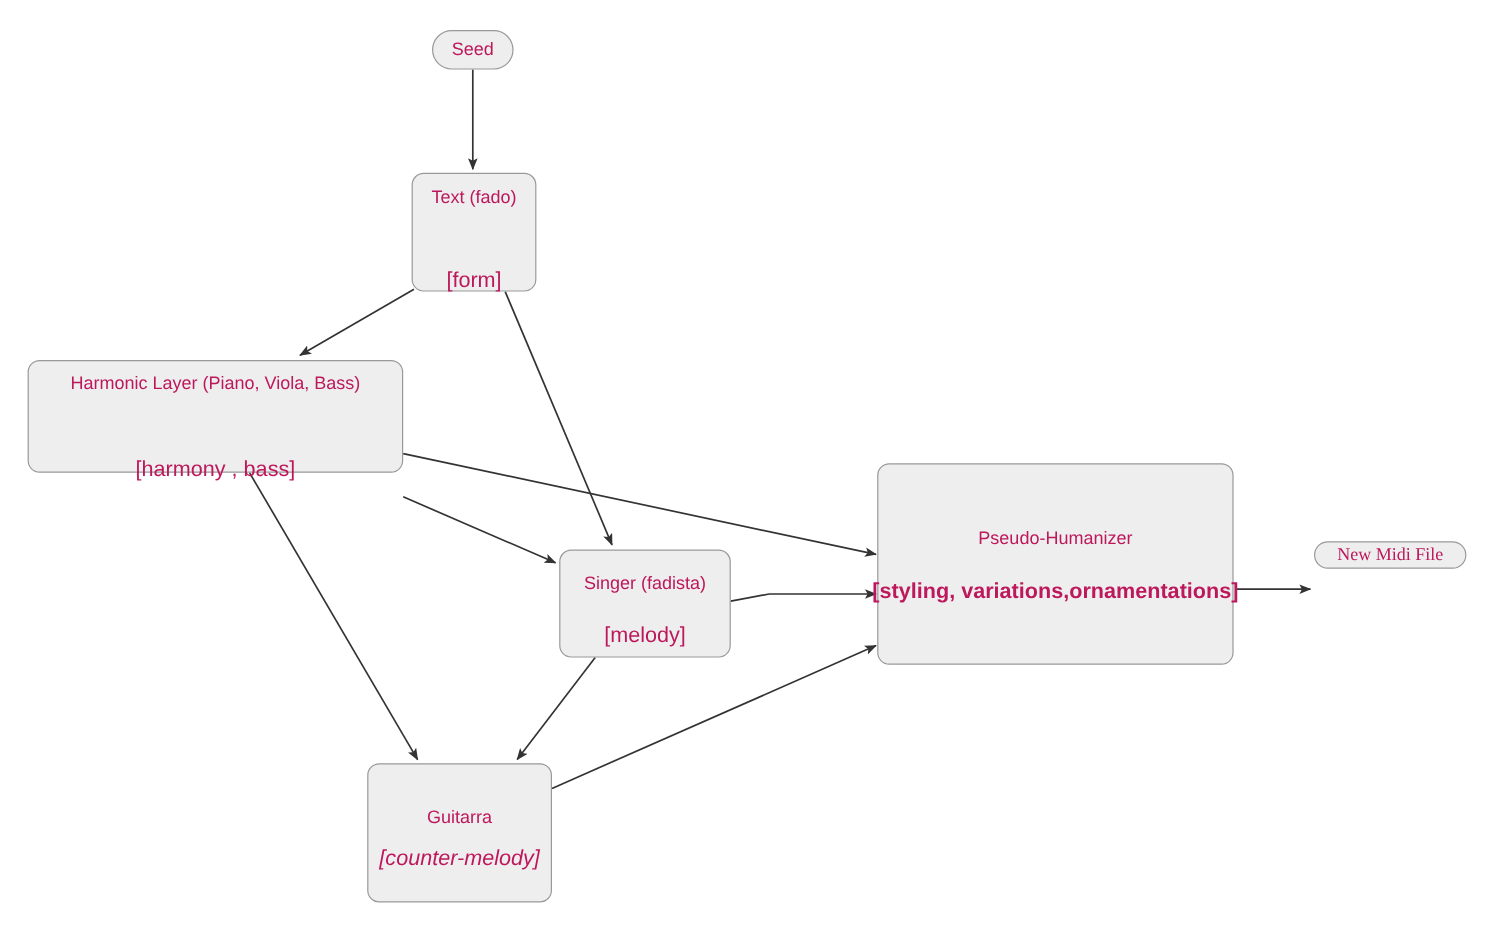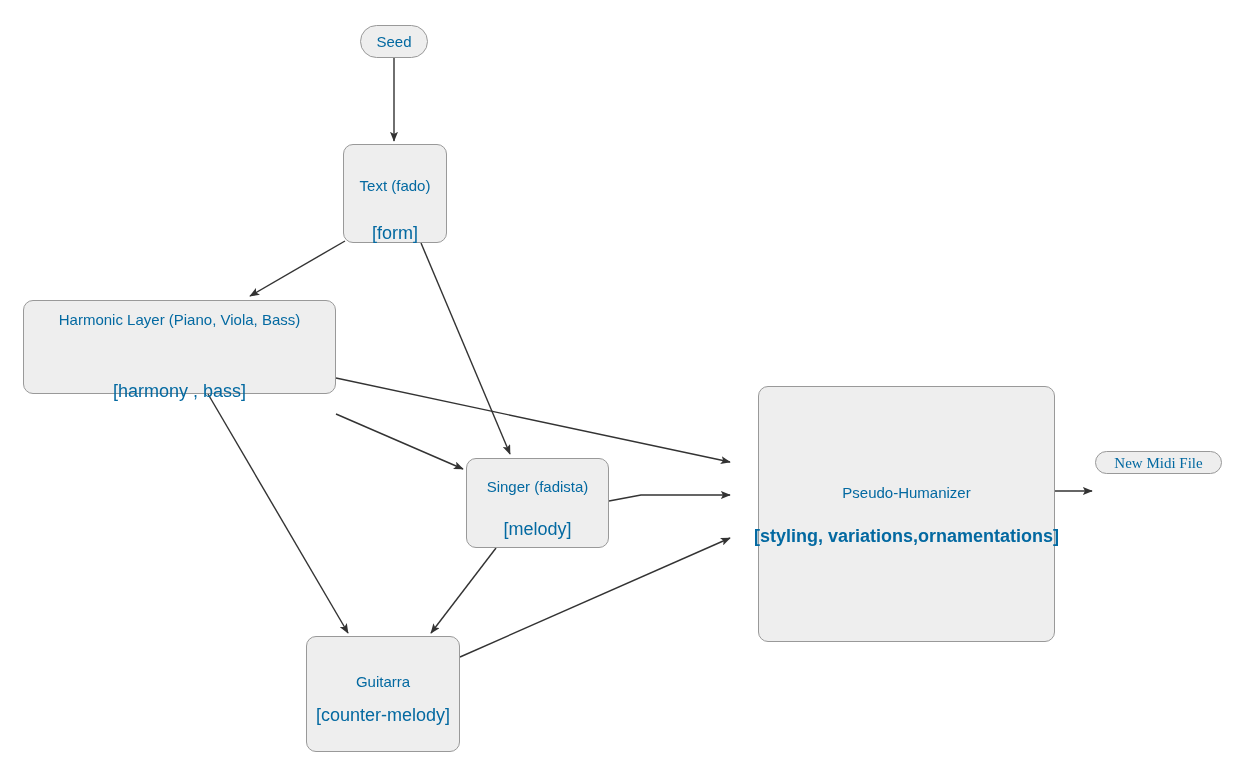--- a/index.html
+++ b/index.html
@@ -27,21 +27,21 @@
   }
   .node {
     position: absolute;
     box-sizing: border-box;
     background: #eeeeee;
     border: 1px solid #999999;
     display: flex;
     flex-direction: column;
     align-items: center;
     justify-content: center;
-    color: #0369a1;
+    color: #be185d;
     text-align: center;
     z-index: 2;
   }
   .node .title {
     font-size: 15px;
     line-height: 18px;
     white-space: nowrap;
   }
   .node .tag {
     font-size: 18px;
@@ -56,53 +56,53 @@
   }
   
   #node-seed {
     left: 360px; top: 25px; width: 68px; height: 33px;
     border-radius: 17px;
   }
   #node-seed .title { font-size: 15px; }
 
   #node-text {
     left: 343px; top: 144px; width: 104px; height: 99px;
-    justify-content: flex-end;
+    justify-content: space-between;
     padding-top: 11px;
   }
   #node-text .tag { margin-top: 29px; }
 
   #node-harmonic {
     left: 23px; top: 300px; width: 313px; height: 94px;
     justify-content: flex-start;
     padding-top: 10px;
     gap: 28px;
   }
   #node-harmonic .tag { margin-top: 25px; }
 
   #node-singer {
     left: 466px; top: 458px; width: 143px; height: 90px;
     justify-content: center;
     padding-top: 9px;
   }
   #node-singer .tag { margin-top: 24px; }
 
   #node-humanizer {
-    left: 758px; top: 386px; width: 297px; height: 256px;
+    left: 731px; top: 386px; width: 297px; height: 168px;
     justify-content: center;
     text-align: right;
   }
   #node-humanizer .tag { margin-top: 25px; font-weight: bold; }
 
   #node-guitarra {
     left: 306px; top: 636px; width: 154px; height: 116px;
     justify-content: center;
     padding-top: 9px;
   }
-  #node-guitarra .tag { margin-top: 15px; }
+  #node-guitarra .tag { margin-top: 15px; font-style: italic; }
 
   #node-midi {
     left: 1095px; top: 451px; width: 127px; height: 23px;
     border-radius: 16px;
     font-family: Liberation Serif, serif;
   }
 </style>
 </head>
 <body>
 

